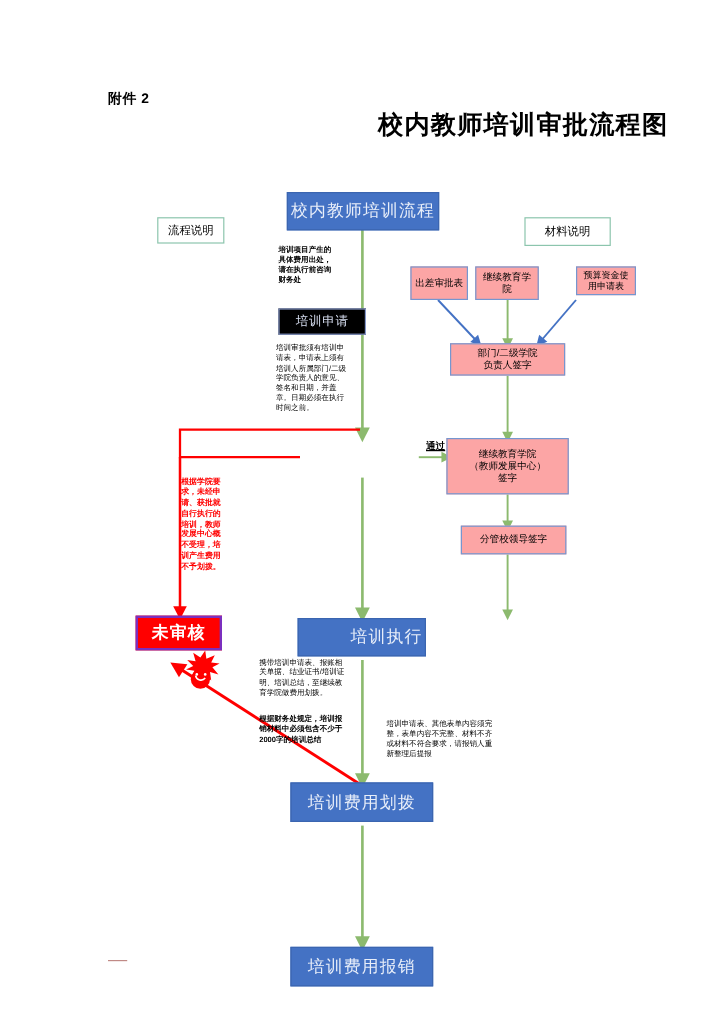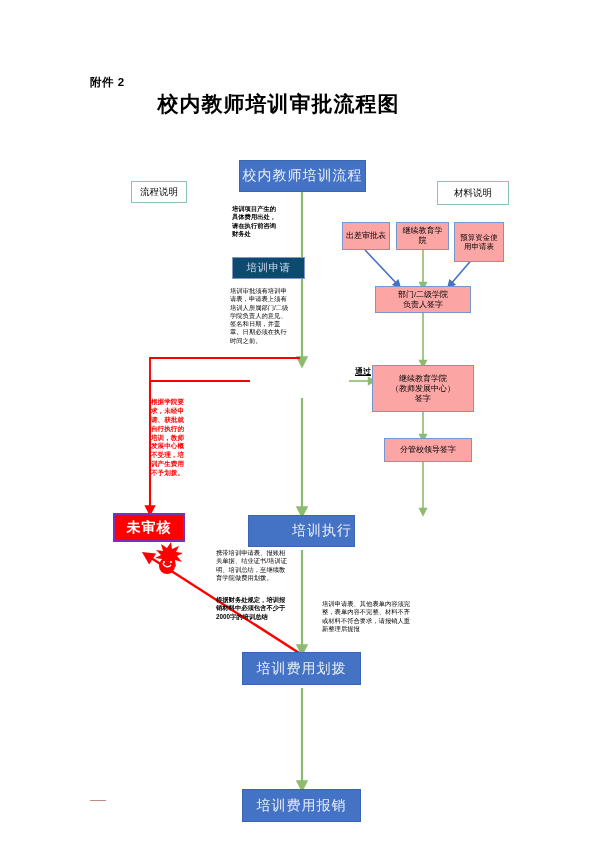--- a/index.html
+++ b/index.html
@@ -1,28 +1,28 @@
 <!DOCTYPE html>
 <html><head>
 <meta charset="utf-8">
 <style>
   html,body{margin:0;padding:0;background:#fff;}
   body{width:605px;height:854px;position:relative;overflow:hidden;
        font-family:"Liberation Sans","DejaVu Sans",sans-serif;color:#000;}
   .doc{position:absolute;inset:0;}
 
   .attach{position:absolute;left:90px;top:75px;font-size:11.5px;font-weight:bold;letter-spacing:.5px;}
-  .title{position:absolute;left:0;top:90px;width:557px;text-align:center;
+  .title{position:absolute;left:0;top:90px;width:557px;text-align:right;
          font-family:"Liberation Serif","DejaVu Serif",serif;
          font-size:21px;font-weight:bold;letter-spacing:1px;}
 
   .box{position:absolute;box-sizing:border-box;display:flex;align-items:center;
        justify-content:center;text-align:center;}
   .blue{background:#4472c4;border:1px solid #3b65b0;color:#e8eef9;font-size:14px;letter-spacing:1px;}
-  .pale{background:#0c4a6e;border:1px solid #8496c8;color:#d7def0;font-size:10.5px;letter-spacing:.5px;}
+  .pale{background:#000000;border:1px solid #8496c8;color:#d7def0;font-size:10.5px;letter-spacing:.5px;}
   .redbox{background:#ff0000;border:2px solid #7b2fbf;color:#fff;font-size:14px;font-weight:bold;letter-spacing:1px;}
   .legend{background:#fff;border:1px solid #8cc5ad;color:#000;font-size:9.5px;}
   .white{background:#fca5a5;border:1px solid #7596d0;color:#000;font-size:8px;line-height:1.25;
          padding:2px;flex-direction:column;}
   .white.sm{font-size:7.5px;}
 
   .note{position:absolute;font-size:6.3px;line-height:1.32;color:#000;
         text-align:left;letter-spacing:0px;}
   .note.b{font-weight:bold;}
   .note.red{color:#ff0000;font-weight:bold;font-size:6.6px;line-height:1.35;}
@@ -102,21 +102,21 @@
   <div class="box blue" style="left:242px;top:652px;width:119px;height:33px;">培训费用划拨</div>
 
   <div class="box blue" style="left:242px;top:789px;width:119px;height:33px;">培训费用报销</div>
 
   <div class="box redbox" style="left:113px;top:513px;width:72px;height:29px;">未审核</div>
 
   <div class="pass" style="left:355px;top:366px;">通过</div>
 
   <div class="box white" style="left:342px;top:222px;width:48px;height:28px;">出差审批表</div>
   <div class="box white" style="left:396px;top:222px;width:53px;height:28px;">继续教育学院</div>
-  <div class="box white sm" style="left:454px;top:222px;width:50px;height:40px;">预算资金使用申请表</div>
+  <div class="box white sm" style="left:480px;top:222px;width:50px;height:24px;">预算资金使用申请表</div>
 
   <div class="box white" style="left:375px;top:286px;width:96px;height:27px;white-space:pre-line;">部门/二级学院
 负责人签字</div>
   <div class="box white" style="left:372px;top:365px;width:102px;height:47px;white-space:pre-line;">继续教育学院
 （教师发展中心）
 签字</div>
   <div class="box white" style="left:384px;top:438px;width:88px;height:24px;">分管校领导签字</div>
 
   <div class="note b" style="left:232px;top:205px;width:46px;">培训项目产生的具体费用出处，请在执行前咨询财务处</div>
 

